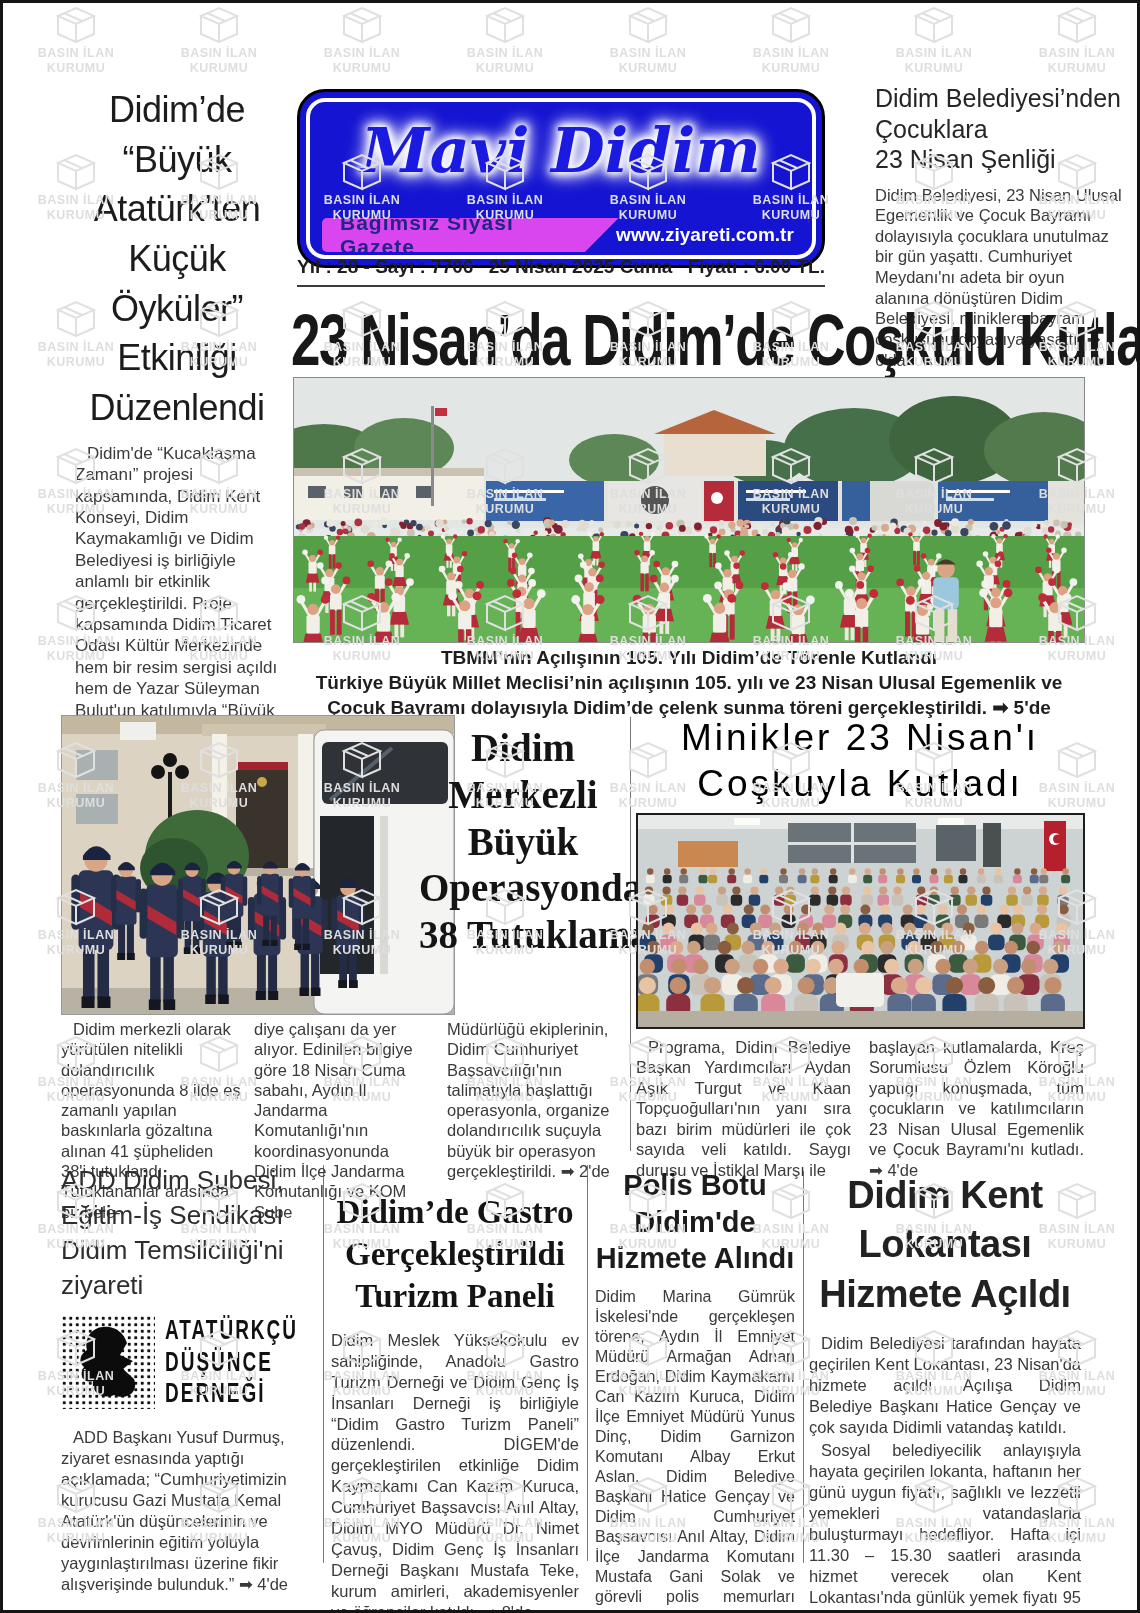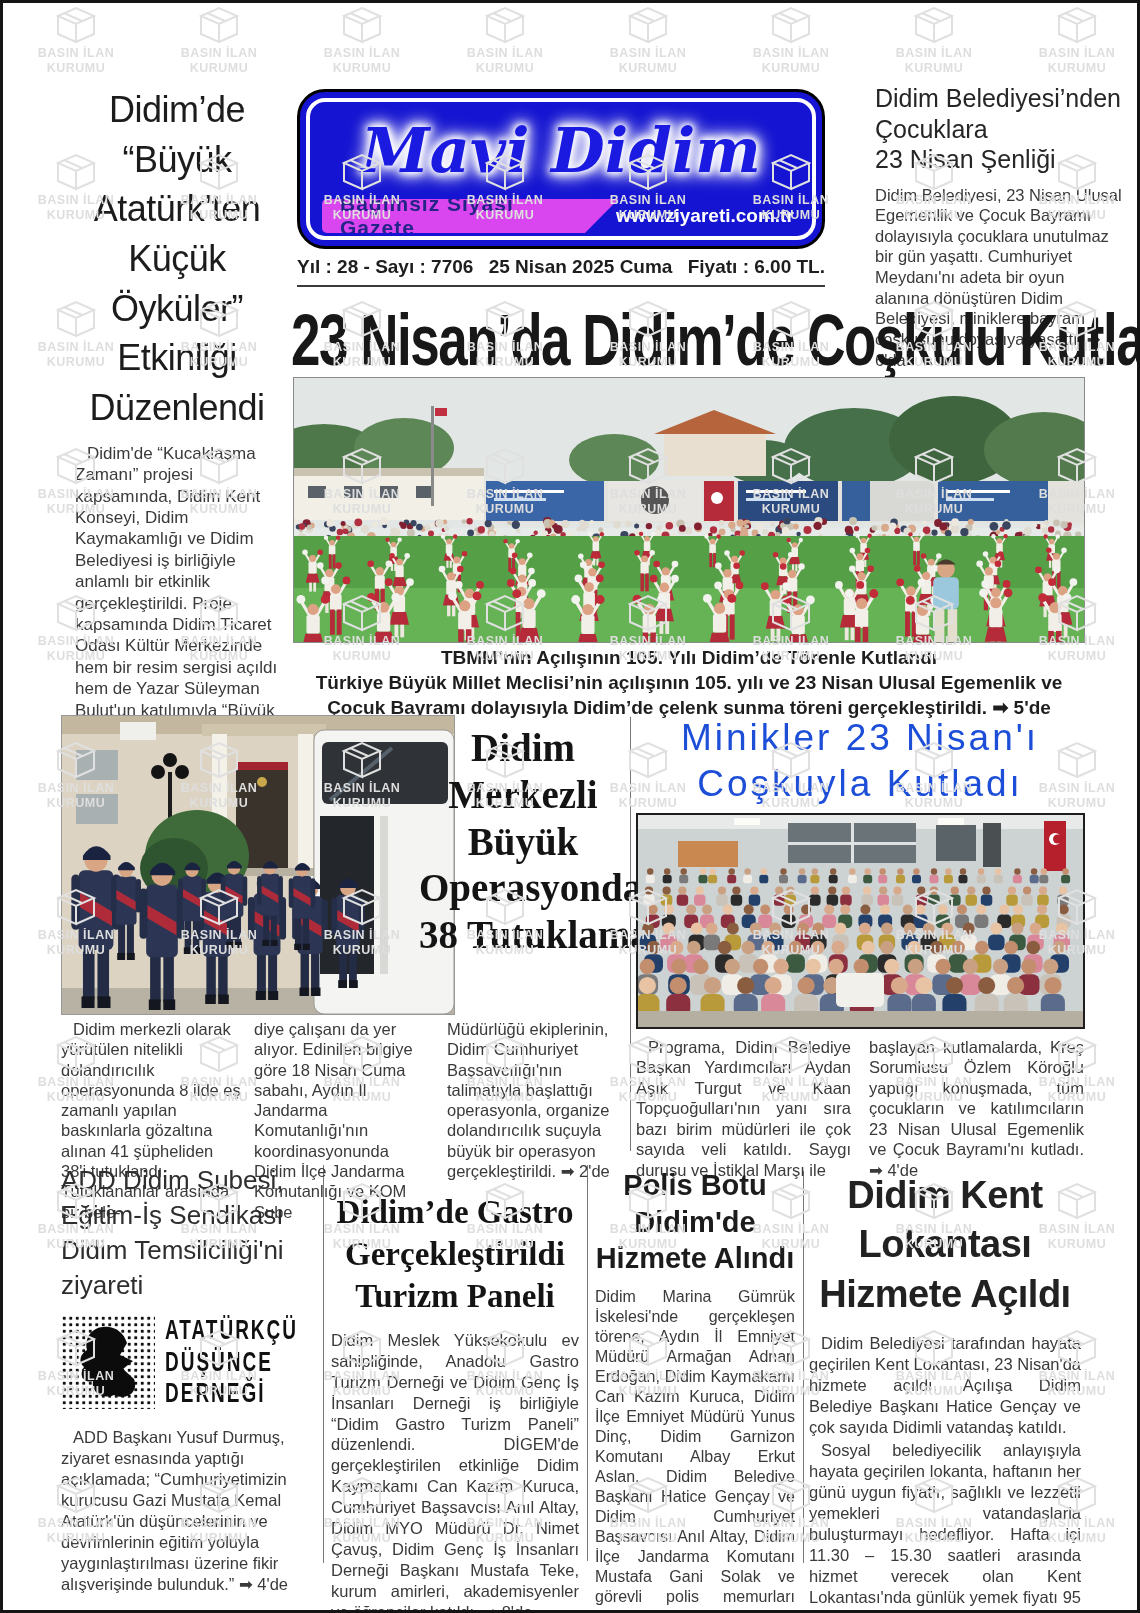--- a/index.html
+++ b/index.html
@@ -9,21 +9,21 @@
   #wm-layer{position:absolute;inset:0;z-index:40;pointer-events:none;}
   .wm{position:absolute;width:130px;text-align:center;color:#dedede;font-weight:bold;
       font-size:12.5px;line-height:1.2;letter-spacing:.5px;}
   .wm svg{display:block;margin:0 auto 1px auto;}
   
   .col-tl{position:absolute;left:56px;top:82px;width:236px;}
   .tl-head{margin:0;font-size:36px;font-weight:normal;line-height:1.38;text-align:center;
            color:#1c1c1c;letter-spacing:-.5px;}
   .tl-body{margin:10px 0 0 16px;width:216px;font-size:17px;line-height:1.26;color:#3a3a3a;text-indent:12px;}
   
-  .masthead{position:absolute;left:294px;top:86px;width:528px;height:160px;background:#1414d2;
+  .masthead{position:absolute;left:294px;top:86px;width:528px;height:179px;background:#1414d2;
             border:3px solid #000;border-radius:28px;box-sizing:border-box;}
   .masthead::before{content:'';position:absolute;inset:6px;border:4px solid #fff;border-radius:19px;pointer-events:none;}
   .mast-title{position:absolute;left:0;right:0;top:6px;height:104px;display:flex;align-items:center;justify-content:center;
               font-family:"DejaVu Serif",serif;font-style:italic;font-weight:bold;font-size:62px;color:#1a1ae0;
               text-shadow:0 0 6px #fff,0 0 10px #fff,0 0 14px #fff,0 0 18px #fff,0 0 22px #fff;}
   .mast-strip{position:absolute;left:22px;right:13px;bottom:13px;height:34px;background:#d946ef;border-radius:5px;
               display:flex;align-items:center;overflow:hidden;}
   .mast-sub{flex:1;padding-left:18px;font-weight:bold;font-size:21px;color:#242488;letter-spacing:1px;}
   .mast-web-wrap{position:relative;height:100%;width:46%;background:#1414d2;
                  clip-path:polygon(15% 0,100% 0,100% 100%,0 100%);display:flex;align-items:center;justify-content:center;}
@@ -48,21 +48,21 @@
   
   .op-photo{position:absolute;left:58px;top:712px;width:392px;height:298px;border:1px solid #999;overflow:hidden;background:#d9cfc0;}
   .op-head{position:absolute;left:416px;top:722px;width:208px;text-align:center;font-family:"Liberation Serif",serif;
            font-weight:bold;font-size:39px;line-height:1.2;color:#141414;}
   .op-head div{white-space:nowrap;}
   .op-cols{position:absolute;left:58px;top:1016px;width:566px;display:flex;gap:13px;}
   .op-cols div{width:180px;font-size:16.5px;line-height:1.23;color:#3a3a3a;text-indent:0;}
   .op-cols div:first-child{text-indent:12px;}
   
   .mk-head{position:absolute;left:632px;top:712px;width:450px;text-align:center;font-size:37px;letter-spacing:3px;
-           color:#1d4ed8;line-height:1.24;}
+           color:#000000;line-height:1.24;}
   .mk-head div{white-space:nowrap;}
   .mk-photo{position:absolute;left:633px;top:810px;width:445px;height:212px;border:2px solid #1e1e1e;overflow:hidden;background:#cdd2d3;}
   .mk-cols{position:absolute;left:633px;top:1034px;width:449px;display:flex;gap:18px;}
   .mk-cols div{width:215px;font-size:16.5px;line-height:1.24;color:#3a3a3a;text-align:justify;}
   .mk-cols div:first-child{text-indent:12px;}
   
   .add-block{position:absolute;left:58px;top:1160px;width:254px;}
   .add-head div{font-size:26px;line-height:1.35;color:#2e2e2e;white-space:nowrap;}
   .add-logo{margin-top:12px;display:flex;gap:10px;align-items:flex-start;height:96px;}
   .halftone{width:94px;height:94px;background-color:#fff;position:relative;flex:none;

